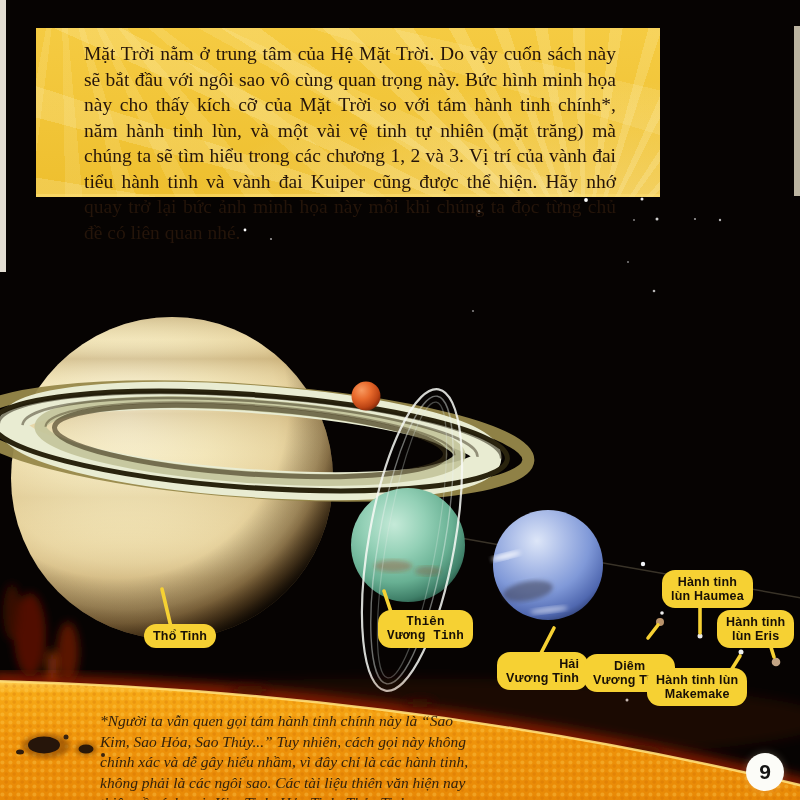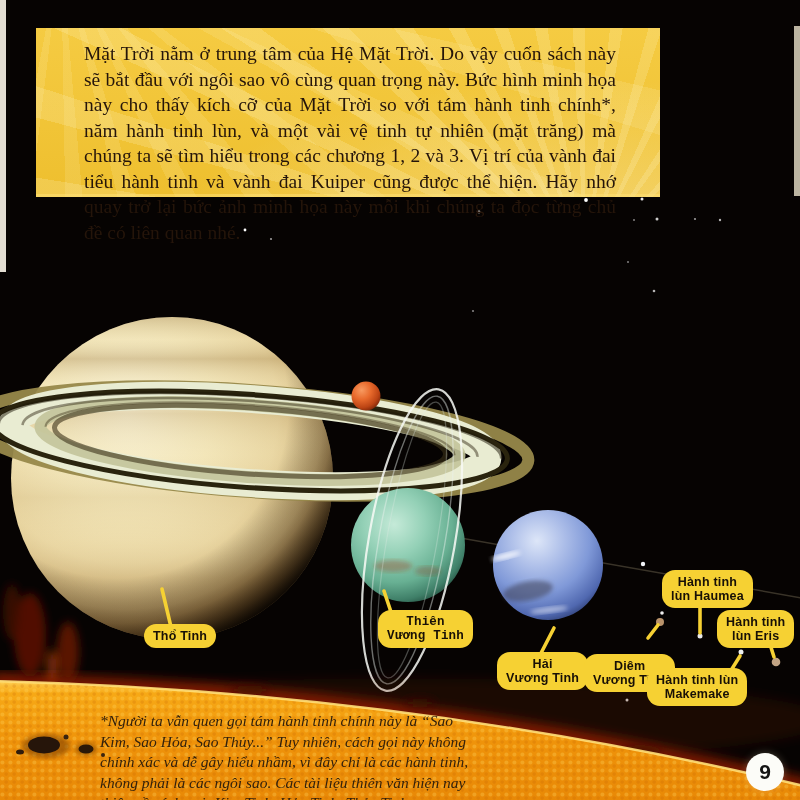--- a/index.html
+++ b/index.html
@@ -20,21 +20,21 @@
   .intro-box p{margin:0;padding:13px 44px 0 48px;font-size:19.5px;line-height:25.5px;
     color:#25150a;text-align:justify;}
   
   .scene-svg{position:absolute;left:0;top:0;z-index:1;}
   
   .pill{position:absolute;z-index:3;background:#f6d133;color:#181006;
     font:bold 12.5px/1.12 "Liberation Sans",sans-serif;letter-spacing:.2px;
     padding:5px 9px;border-radius:13px;text-align:center;white-space:pre-line;}
   .pill-saturn{left:144px;top:624px;}
   .pill-uranus{left:378px;top:610px;font-family:Liberation Mono, monospace;}
-  .pill-neptune{left:497px;top:652px;}
+  .pill-neptune{left:497px;top:652px;text-align:right;}
   .pill-pluto{left:584px;top:654px;}
   .pill-kuiper{left:661px;top:519px;}
   .pill-haumea{left:662px;top:570px;}
   .pill-eris{left:717px;top:610px;}
   .pill-makemake{left:647px;top:668px;}
   
   .footnote{position:absolute;left:100px;top:711px;width:376px;z-index:3;
     font-style:italic;font-size:15.5px;line-height:20.6px;color:#33210c;}
   
   .page-num{position:absolute;left:746px;top:753px;width:38px;height:38px;z-index:3;

